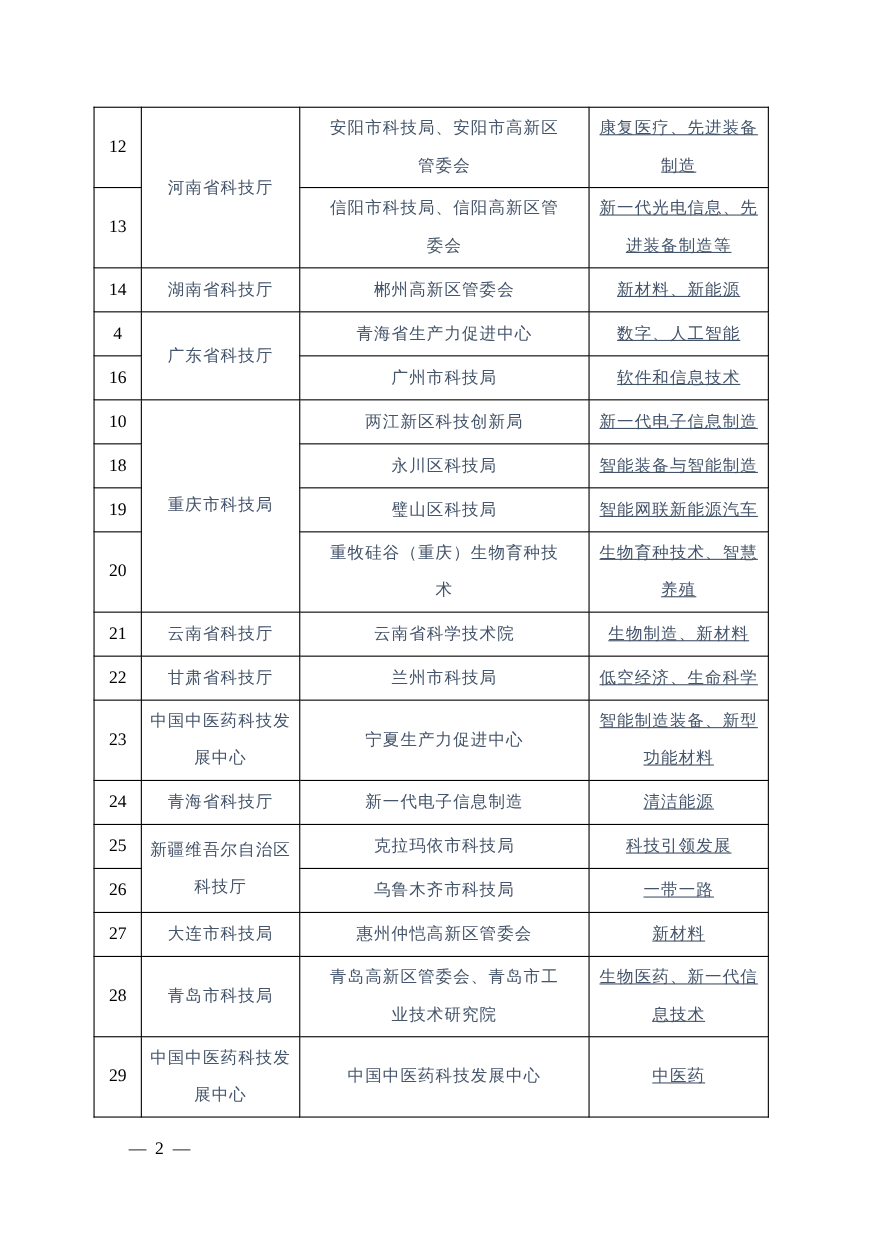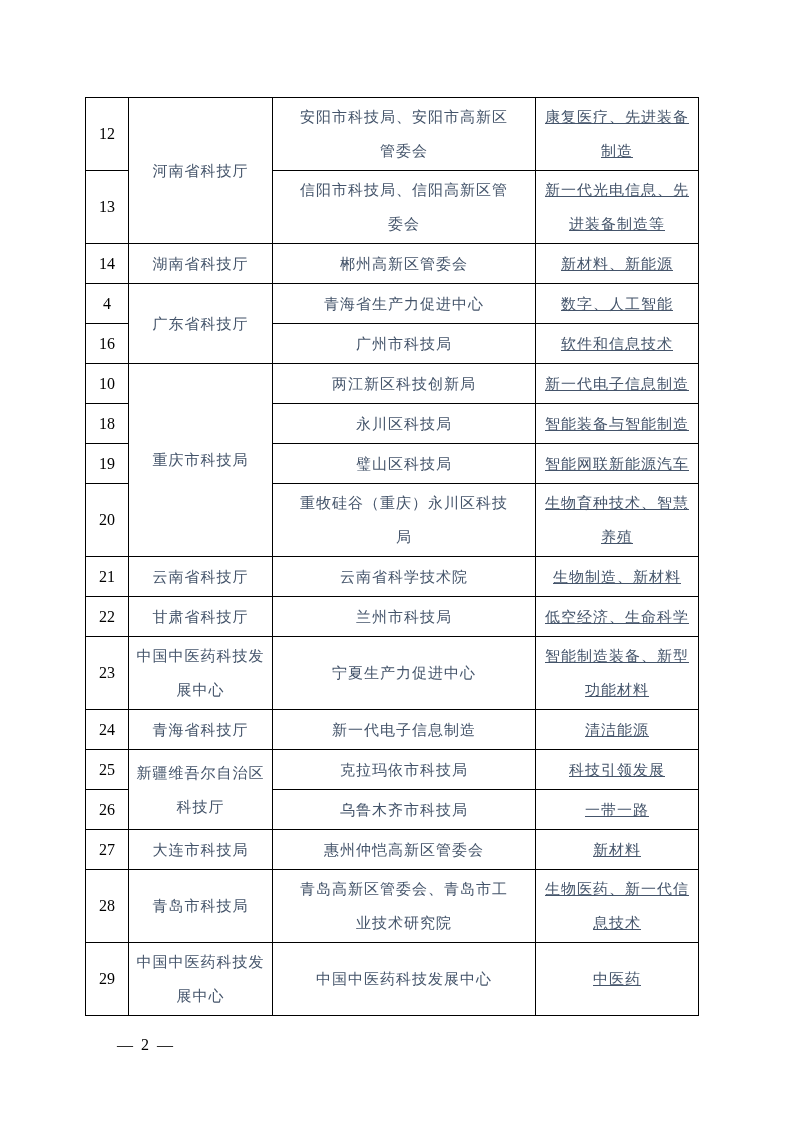--- a/index.html
+++ b/index.html
@@ -122,21 +122,21 @@
           <td class="org">永川区科技局</td>
           <td class="field">智能装备与智能制造</td>
         </tr>
         <tr>
           <td class="no">19</td>
           <td class="org">璧山区科技局</td>
           <td class="field">智能网联新能源汽车</td>
         </tr>
         <tr class="tall">
           <td class="no">20</td>
-          <td class="org">重牧硅谷（重庆）永川区科技局</td>
+          <td class="org">重牧硅谷（重庆）生物育种技术</td>
           <td class="field">生物育种技术、智慧养殖</td>
         </tr>
         <tr>
           <td class="no">21</td>
           <td class="dept">云南省科技厅</td>
           <td class="org">云南省科学技术院</td>
           <td class="field">生物制造、新材料</td>
         </tr>
         <tr>
           <td class="no">22</td>

